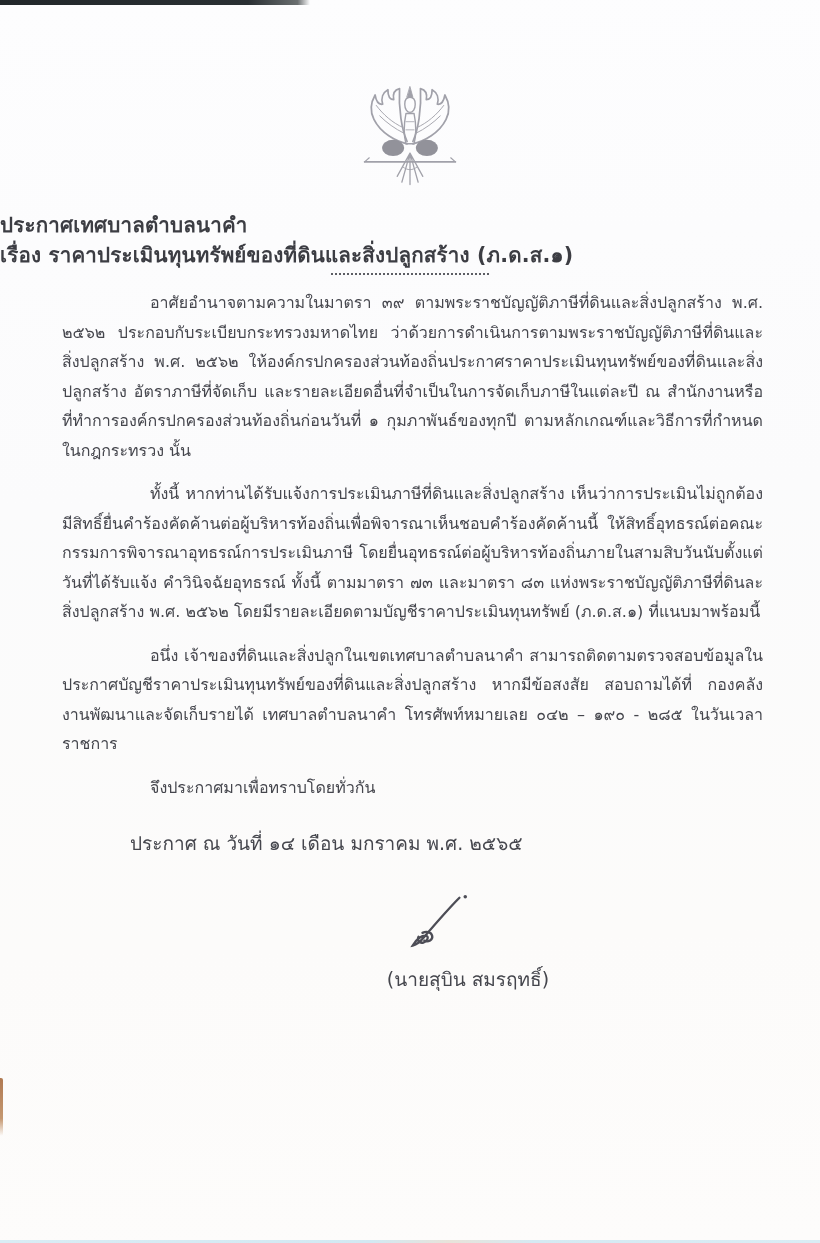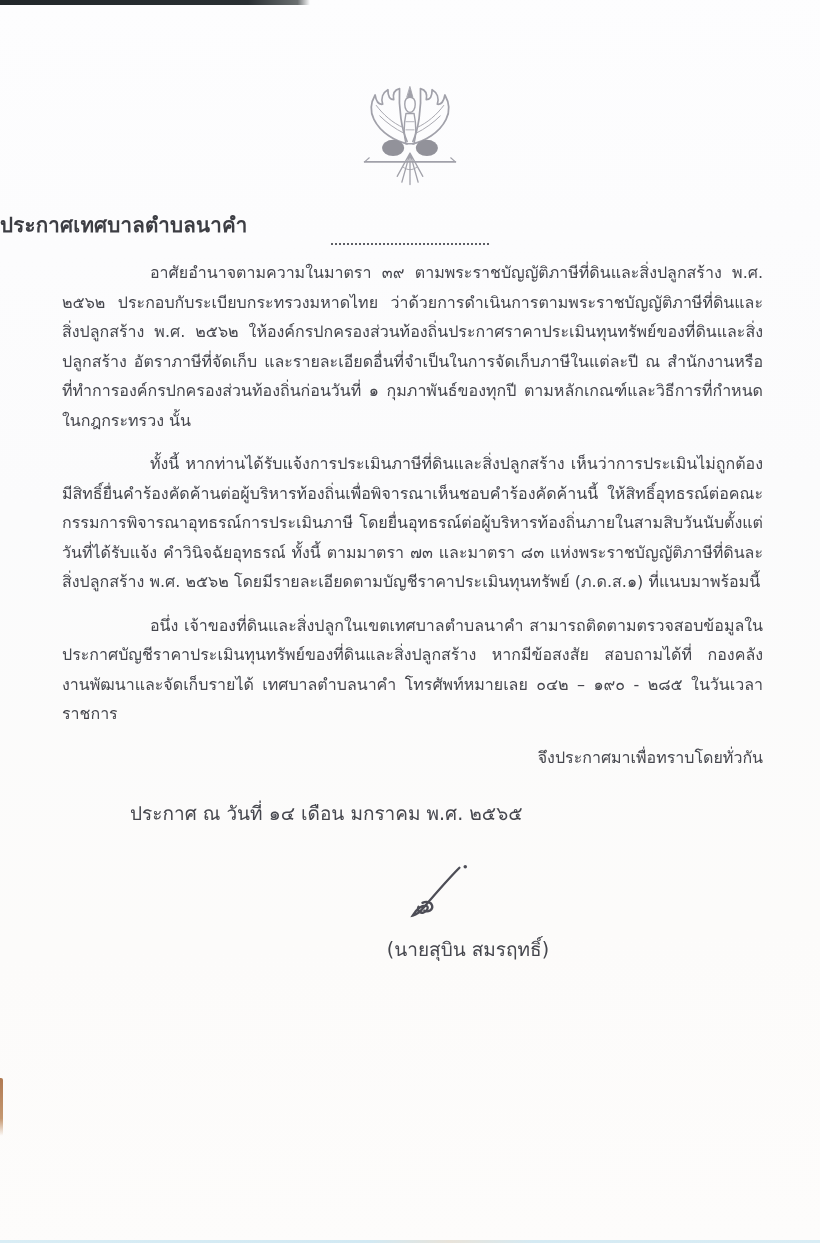--- a/index.html
+++ b/index.html
@@ -65,21 +65,21 @@
     margin: 13px 57px 0 62px;
     font-size: 16px;
     line-height: 29.5px;
     text-align: justify;
   }
   .body-text p {
     text-indent: 88px;
     margin-bottom: 14px;
     color: #45464d;
   }
-  .body-text p.closing { text-align: right; margin-bottom: 0; }
+  .body-text p.closing { text-align: left; margin-bottom: 0; }
 
   .date-line {
     margin: 26px 0 12px 130px;
     font-size: 19px;
     color: #45464d;
   }
 
   .signature-block {
     margin: 28px 0 0 268px;
     width: 400px;
@@ -136,20 +136,21 @@
           <path d="M32,131 L40,124 M188,131 L180,124" stroke-width="2"></path>
 
           <path d="M110,116 L96,166 M110,116 L110,170 M110,116 L124,166 M110,116 L88,156 M110,116 L132,156" stroke-width="2.2"></path>
           <path d="M98,140 C106,146 114,146 122,140" stroke-width="1.6"></path>
         </g>
       </svg>
     </div>
 
     <div class="title-block">
       <div>ประกาศเทศบาลตำบลนาคำ</div>
+      <div>เรื่อง ราคาประเมินทุนทรัพย์ของที่ดินและสิ่งปลูกสร้าง (ภ.ด.ส.๑)</div>
       <div class="divider"></div>
     </div>
 
     <div class="body-text">
       <p>อาศัยอำนาจตามความในมาตรา ๓๙ ตามพระราชบัญญัติภาษีที่ดินและสิ่งปลูกสร้าง พ.ศ. ๒๕๖๒ ประกอบกับระเบียบกระทรวงมหาดไทย ว่าด้วยการดำเนินการตามพระราชบัญญัติภาษีที่ดินและสิ่งปลูกสร้าง พ.ศ. ๒๕๖๒ ให้องค์กรปกครองส่วนท้องถิ่นประกาศราคาประเมินทุนทรัพย์ของที่ดินและสิ่งปลูกสร้าง อัตราภาษีที่จัดเก็บ และรายละเอียดอื่นที่จำเป็นในการจัดเก็บภาษีในแต่ละปี ณ สำนักงานหรือที่ทำการองค์กรปกครองส่วนท้องถิ่นก่อนวันที่ ๑ กุมภาพันธ์ของทุกปี ตามหลักเกณฑ์และวิธีการที่กำหนดในกฎกระทรวง นั้น</p>
       <p>ทั้งนี้ หากท่านได้รับแจ้งการประเมินภาษีที่ดินและสิ่งปลูกสร้าง เห็นว่าการประเมินไม่ถูกต้อง มีสิทธิ์ยื่นคำร้องคัดค้านต่อผู้บริหารท้องถิ่นเพื่อพิจารณาเห็นชอบคำร้องคัดค้านนี้ ให้สิทธิ์อุทธรณ์ต่อคณะกรรมการพิจารณาอุทธรณ์การประเมินภาษี โดยยื่นอุทธรณ์ต่อผู้บริหารท้องถิ่นภายในสามสิบวันนับตั้งแต่วันที่ได้รับแจ้ง  คำวินิจฉัยอุทธรณ์ ทั้งนี้ ตามมาตรา ๗๓ และมาตรา ๘๓ แห่งพระราชบัญญัติภาษีที่ดินละสิ่งปลูกสร้าง พ.ศ. ๒๕๖๒ โดยมีรายละเอียดตามบัญชีราคาประเมินทุนทรัพย์ (ภ.ด.ส.๑) ที่แนบมาพร้อมนี้</p>
       <p>อนึ่ง เจ้าของที่ดินและสิ่งปลูกในเขตเทศบาลตำบลนาคำ สามารถติดตามตรวจสอบข้อมูลในประกาศบัญชีราคาประเมินทุนทรัพย์ของที่ดินและสิ่งปลูกสร้าง หากมีข้อสงสัย สอบถามได้ที่ กองคลัง งานพัฒนาและจัดเก็บรายได้ เทศบาลตำบลนาคำ โทรศัพท์หมายเลย ๐๔๒ – ๑๙๐ - ๒๘๕ ในวันเวลาราชการ</p>
       <p class="closing">จึงประกาศมาเพื่อทราบโดยทั่วกัน</p>
     </div>
 

